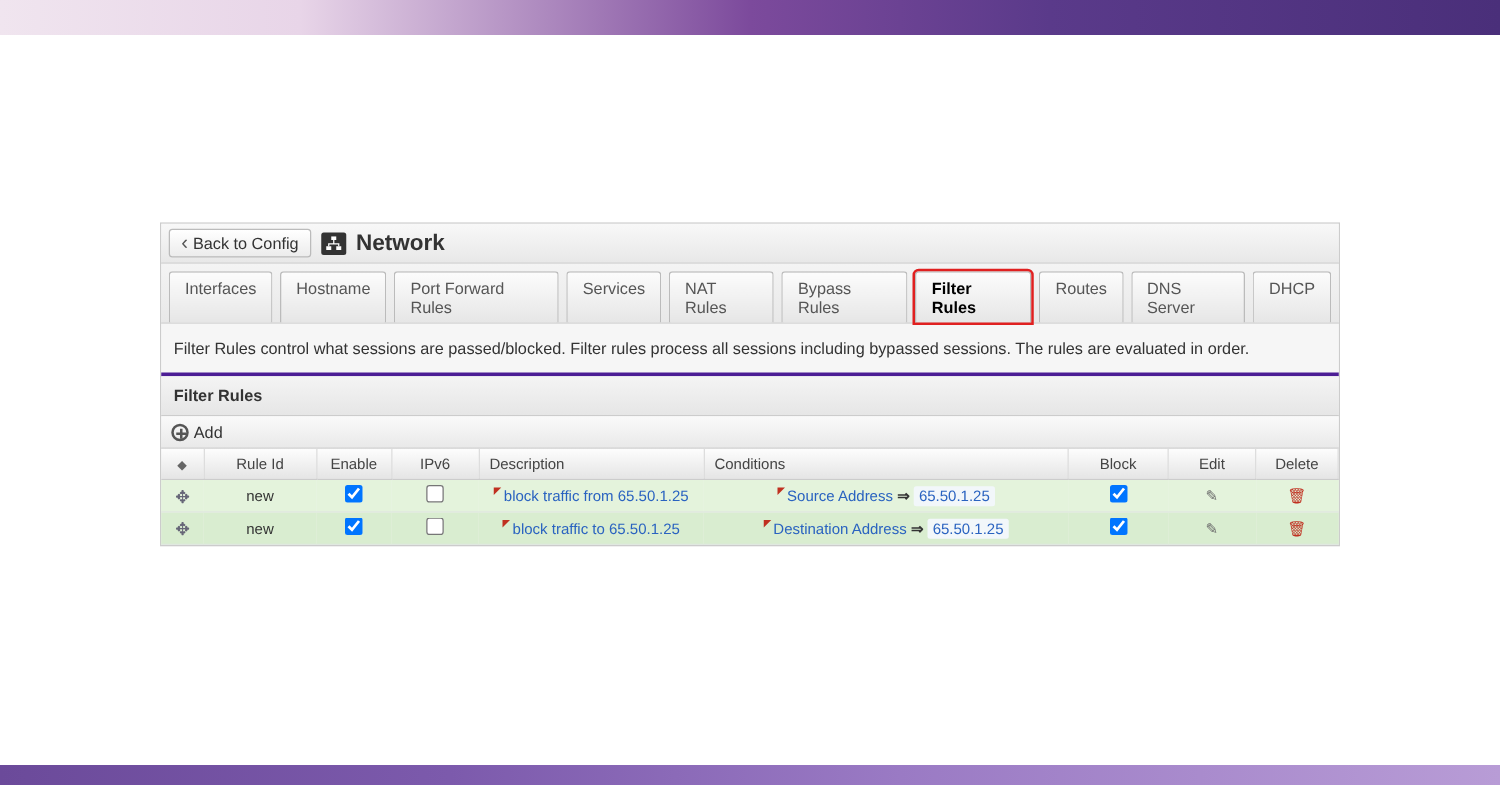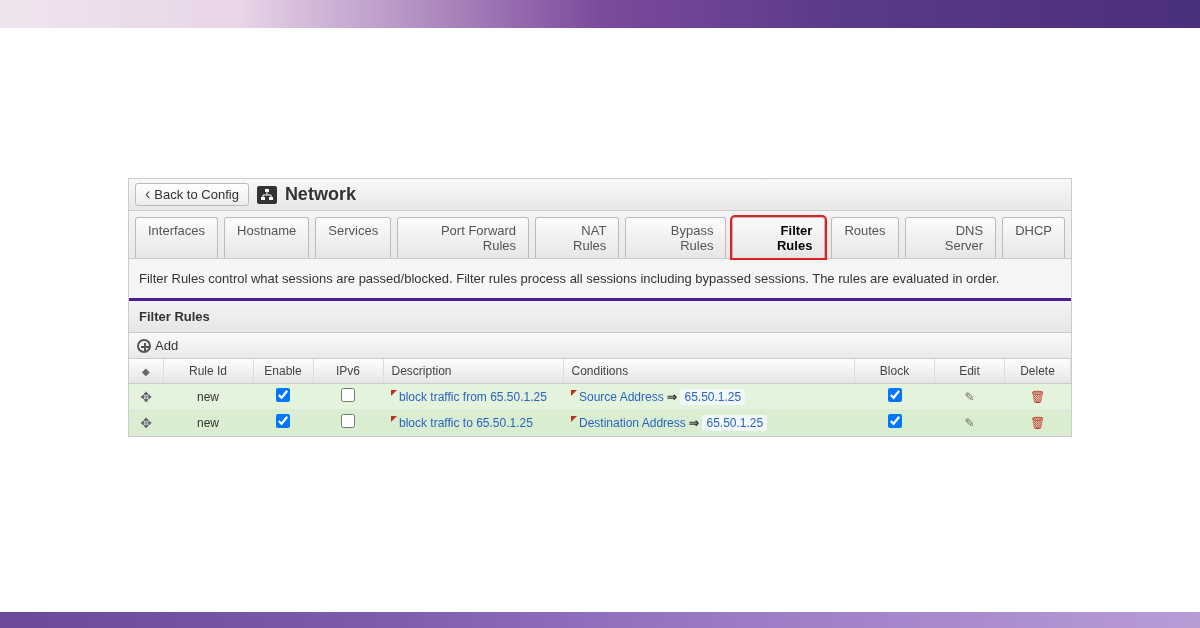--- a/index.html
+++ b/index.html
@@ -60,21 +60,20 @@
     font-size: 10px;
     border-radius: 2px;
   }
   .net-title { font-weight: bold; font-size: 18px; }
   .tabs {
     display: flex;
     gap: 6px;
     padding: 6px 6px 0 6px;
     background: linear-gradient(#f4f4f4, #e8e8e8);
     border-bottom: 1px solid #ccc;
-    text-align: right;
   }
   .tab {
     background: linear-gradient(#fcfcfc, #e6e6e6);
     border: 1px solid #bbb;
     border-bottom: none;
     border-radius: 3px 3px 0 0;
     padding: 5px 12px;
     color: #555;
     cursor: pointer;
     font-size: 13px;
@@ -123,20 +122,21 @@
     font-weight: normal;
     color: #444;
     font-size: 12px;
   }
   tbody td {
     border-bottom: 1px solid #e0e8e0;
     padding: 4px 8px;
     font-size: 12px;
     color: #333;
     vertical-align: middle;
+    text-align: center;
   }
   tbody tr { background: #e4f3dc; }
   tbody tr:nth-child(even) { background: #d9edd0; }
   .sorter { font-size: 10px; color: #666; }
   .drag { color: #667; cursor: grab; font-size: 14px; }
   .link { color: #2a63c0; cursor: pointer; }
   .hilite { background: #f2f7fa; color: #2a63c0; padding: 1px 4px; border-radius: 2px; }
   .arrow { color: #333; font-weight: bold; }
   .redtri {
     display:inline-block; width:0; height:0;
@@ -169,22 +169,22 @@
         <rect x="9" y="8" width="4" height="3" fill="#fff"></rect>
         <path d="M7 3 L7 6 L3 6 L3 8 M7 6 L11 6 L11 8" stroke="#fff" stroke-width="1" fill="none"></path>
       </svg>
     </span>
     <span class="net-title">Network</span>
   </div>
 
   <div class="tabs" id="tabs">
       <div class="tab">Interfaces</div>
       <div class="tab">Hostname</div>
+      <div class="tab">Port Forward Rules</div>
       <div class="tab">Services</div>
-      <div class="tab">Port Forward Rules</div>
       <div class="tab">NAT Rules</div>
       <div class="tab">Bypass Rules</div>
       <div class="tab active">Filter Rules</div>
       <div class="tab">Routes</div>
       <div class="tab">DNS Server</div>
       <div class="tab">DHCP</div>
     </div>
 
   <div class="desc">Filter Rules control what sessions are passed/blocked. Filter rules process all sessions including bypassed sessions. The rules are evaluated in order.</div>
 

